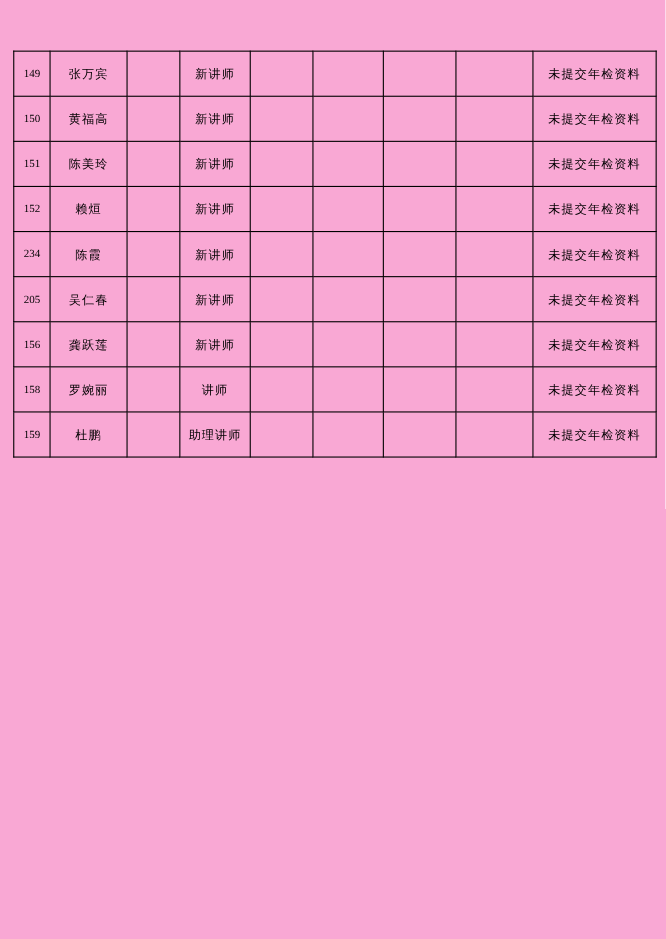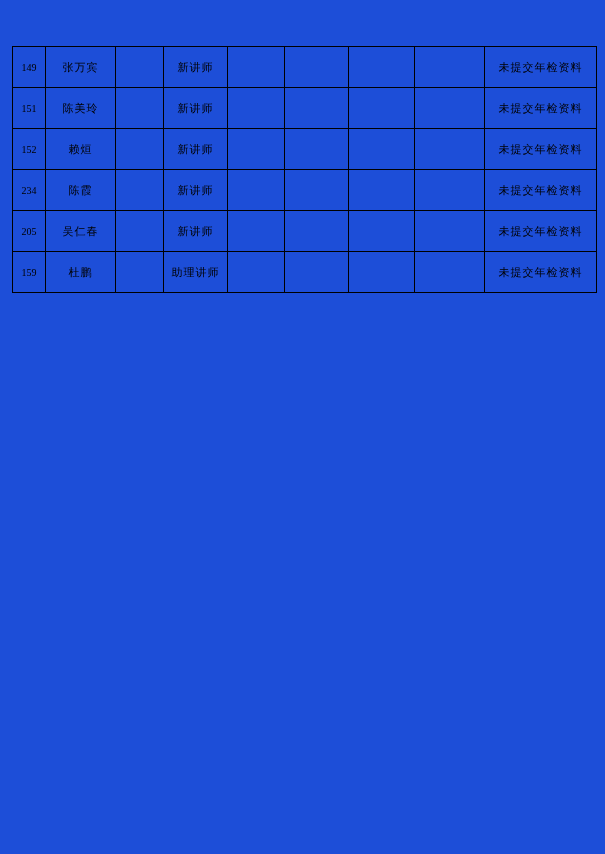--- a/index.html
+++ b/index.html
@@ -4,21 +4,21 @@
 <style>
   html, body {
     margin: 0;
     padding: 0;
     background: #ffffff;
   }
   .page {
     position: relative;
     width: 605px;
     height: 854px;
-    background: #1d4ed8;
+    background: #f9a8d4;
     overflow: hidden;
     font-family: "Liberation Serif", "DejaVu Serif", serif;
   }
   table.roster {
     position: absolute;
     left: 12px;
     top: 46px;
     width: 584px;
     border-collapse: collapse;
     table-layout: fixed;
@@ -71,20 +71,31 @@
           <td class="cell-name">张万宾</td>
           <td class="cell-spacer1"></td>
           <td class="cell-title">新讲师</td>
           <td class="cell-spacer2"></td>
           <td class="cell-spacer3"></td>
           <td class="cell-spacer4"></td>
           <td class="cell-spacer5"></td>
           <td class="cell-status">未提交年检资料</td>
         </tr>
         <tr>
+          <td class="cell-num">150</td>
+          <td class="cell-name">黄福高</td>
+          <td class="cell-spacer1"></td>
+          <td class="cell-title">新讲师</td>
+          <td class="cell-spacer2"></td>
+          <td class="cell-spacer3"></td>
+          <td class="cell-spacer4"></td>
+          <td class="cell-spacer5"></td>
+          <td class="cell-status">未提交年检资料</td>
+        </tr>
+        <tr>
           <td class="cell-num">151</td>
           <td class="cell-name">陈美玲</td>
           <td class="cell-spacer1"></td>
           <td class="cell-title">新讲师</td>
           <td class="cell-spacer2"></td>
           <td class="cell-spacer3"></td>
           <td class="cell-spacer4"></td>
           <td class="cell-spacer5"></td>
           <td class="cell-status">未提交年检资料</td>
         </tr>
@@ -115,20 +126,42 @@
           <td class="cell-name">吴仁春</td>
           <td class="cell-spacer1"></td>
           <td class="cell-title">新讲师</td>
           <td class="cell-spacer2"></td>
           <td class="cell-spacer3"></td>
           <td class="cell-spacer4"></td>
           <td class="cell-spacer5"></td>
           <td class="cell-status">未提交年检资料</td>
         </tr>
         <tr>
+          <td class="cell-num">156</td>
+          <td class="cell-name">龚跃莲</td>
+          <td class="cell-spacer1"></td>
+          <td class="cell-title">新讲师</td>
+          <td class="cell-spacer2"></td>
+          <td class="cell-spacer3"></td>
+          <td class="cell-spacer4"></td>
+          <td class="cell-spacer5"></td>
+          <td class="cell-status">未提交年检资料</td>
+        </tr>
+        <tr>
+          <td class="cell-num">158</td>
+          <td class="cell-name">罗婉丽</td>
+          <td class="cell-spacer1"></td>
+          <td class="cell-title">讲师</td>
+          <td class="cell-spacer2"></td>
+          <td class="cell-spacer3"></td>
+          <td class="cell-spacer4"></td>
+          <td class="cell-spacer5"></td>
+          <td class="cell-status">未提交年检资料</td>
+        </tr>
+        <tr>
           <td class="cell-num">159</td>
           <td class="cell-name">杜鹏</td>
           <td class="cell-spacer1"></td>
           <td class="cell-title">助理讲师</td>
           <td class="cell-spacer2"></td>
           <td class="cell-spacer3"></td>
           <td class="cell-spacer4"></td>
           <td class="cell-spacer5"></td>
           <td class="cell-status">未提交年检资料</td>
         </tr>

